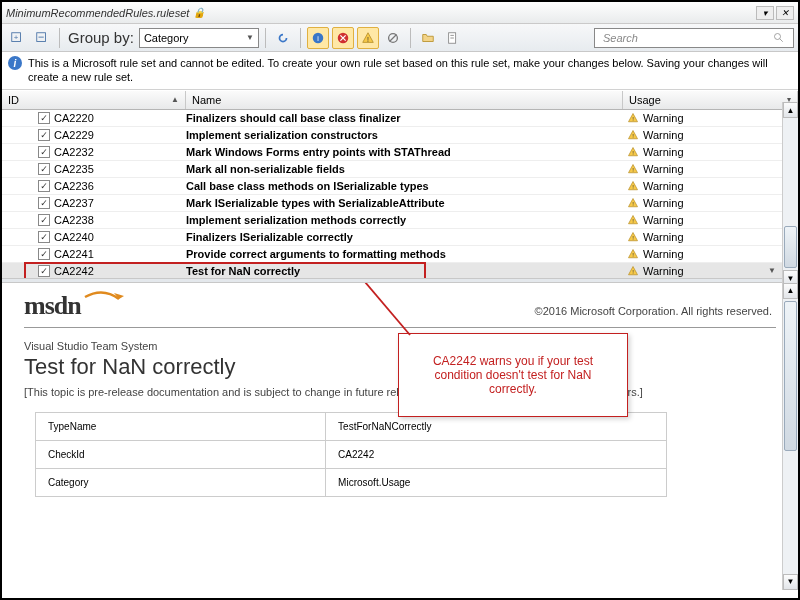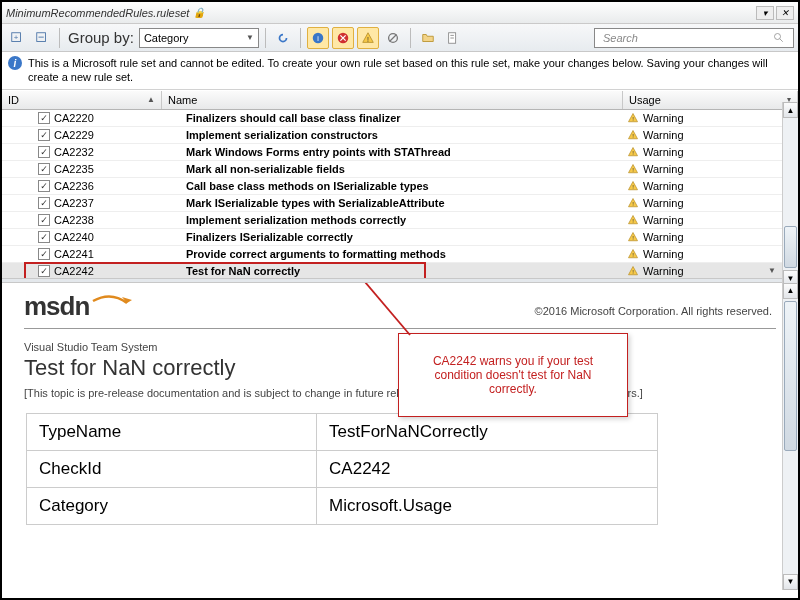--- a/index.html
+++ b/index.html
@@ -15,47 +15,47 @@
   .tbtn svg { width:14px; height:14px; }
   .grouplabel { font-size:15px; color:#333; margin: 0 2px; }
   .groupselect { height:20px; font-size:11px; border:1px solid #888; background:#fff; padding: 0 4px; width:120px; display:flex;align-items:center;justify-content:space-between;}
   .divider { width:1px; height:20px; background:#bcbcbc; margin: 0 3px;}
   .search { margin-left:auto; width:200px; height:20px; border:1px solid #888; background:#fff; display:flex; align-items:center; padding:0 8px; color:#888; font-style:italic;font-size:11px;}
   .search svg{ margin-left:auto;width:12px;height:12px;}
   .infobar { background:#fff; border-bottom:1px solid #d2d2d2; padding:4px 6px; display:flex; gap:6px; font-size:11px; color:#000; line-height:1.3;}
   .infobar .iicon { width:14px;height:14px;border-radius:50%;background:#3a77c8;color:#fff;display:flex;align-items:center;justify-content:center;font-weight:bold;font-size:10px;flex-shrink:0;font-style:italic;}
   .gridhead { background: linear-gradient(#fbfbfb,#e8e9ea); border-top:1px solid #fff;border-bottom:1px solid #b5b5b5; height:20px; display:flex; font-size:11px;}
   .gh { border-right:1px solid #c8c8c8; display:flex; align-items:center; padding:0 6px; cursor:pointer;}
-  .gh.id{width:160px;} .gh.name{flex:1;} .gh.action{width:175px;}
+  .gh.id{width:184px;} .gh.name{flex:1;} .gh.action{width:175px;}
   .gh .sorticon{margin-left:auto;font-size:8px;color:#555;}
   .gridbody { height: 168px; overflow:hidden; background:#fff; position:relative;}
   .gridinner { }
   .row { display:flex; height:17px; align-items:center; font-size:11px; border-bottom: 1px solid #eeeeee; }
   .row .cell-id { width:180px; display:flex; align-items:center; padding-left:36px; gap:4px;}
   .row .cb { width:12px; height:12px; border:1px solid #888; background:#fff; display:flex;align-items:center;justify-content:center;font-size:9px;color:#333;}
   .row .cell-name { flex:1; padding-left:4px;font-weight:bold;}
   .row .cell-action { width:175px; display:flex; align-items:center; gap:4px; padding-left:4px;}
   .row.sel { background:#e6e6e6; }
   .hl { position:absolute; border:2px solid #c32020; pointer-events:none;}
   .warntri { width:12px;height:12px; }
   .scroller { position:absolute; right:0; top:100px; bottom:312px; width:16px; background:#efefef; border-left:1px solid #ccc; display:flex; flex-direction:column;}
   .sbtn{height:16px;background:linear-gradient(#fcfcfc,#e2e5e9);border:1px solid #bcbcbc;display:flex;align-items:center;justify-content:center;font-size:8px;cursor:pointer;}
   .strack{flex:1;background:#eef1f4;position:relative;}
   .sthumb{position:absolute;left:1px;right:1px;bottom:2px;height:42px;background:linear-gradient(#eef3f7,#d0d9e2);border:1px solid #9aaabb;border-radius:2px;cursor:pointer;}
   .splitter{height:5px;background:#e4e8ec;border-top:1px solid #c8c8c8;border-bottom:1px solid #c8c8c8;cursor:row-resize;}
   .docpane{ height: 307px; overflow:hidden; background:#fff; padding: 8px 22px; position:relative;}
-  .msdnlogo{display:flex;align-items:center;gap:0;font-family:Liberation Sans, sans-serif;}
+  .msdnlogo{display:flex;align-items:flex-start;gap:0;font-family:Liberation Serif, serif;}
   .msdnlogo .txt{font-size:26px;font-weight:600;color:#333;letter-spacing:-1px;}
   .msdnlogo .swoosh{color:#e08a1e;margin-left:2px;}
   .copy{position:absolute; top:22px; right:26px; font-size:11px; color:#444;}
   .hr{height:1px;background:#999;margin:6px 0 12px;}
   .breadcrumb{font-size:11px;color:#444;font-family:Verdana,sans-serif;}
   .doctitle{font-size:22px;font-family:'Segoe UI',sans-serif;color:#333;margin:2px 0 6px;}
   .docnote{font-size:11px;color:#444;font-family:Verdana,sans-serif;margin-bottom:14px;}
-  .proptable{border-collapse:collapse;font-size:17px;font-family:Verdana,sans-serif; width: 84%; margin-left: 2px;}
+  .proptable{border-collapse:collapse;font-size:10px;font-family:Verdana,sans-serif; width: 84%; margin-left: 11px;}
   .proptable td{border:1px solid #ccc;padding:8px 12px;vertical-align:top;}
   .proptable td:first-child{width:46%;}
   .callout{position:absolute; border:1.5px solid #c32020; background:#fff; color:#c32020; font-size:12px; text-align:center; padding:20px 14px; width:230px; left:396px; top:50px; box-shadow:2px 2px 5px rgba(0,0,0,.18);}
   .arrow{position:absolute;pointer-events:none;}
   .docx{position:absolute;right:0;top:0;bottom:0;width:16px;background:#efefef;border-left:1px solid #ccc;display:flex;flex-direction:column;}
 </style>
 </head>
 <body>
 
 <div class="titlebar">

